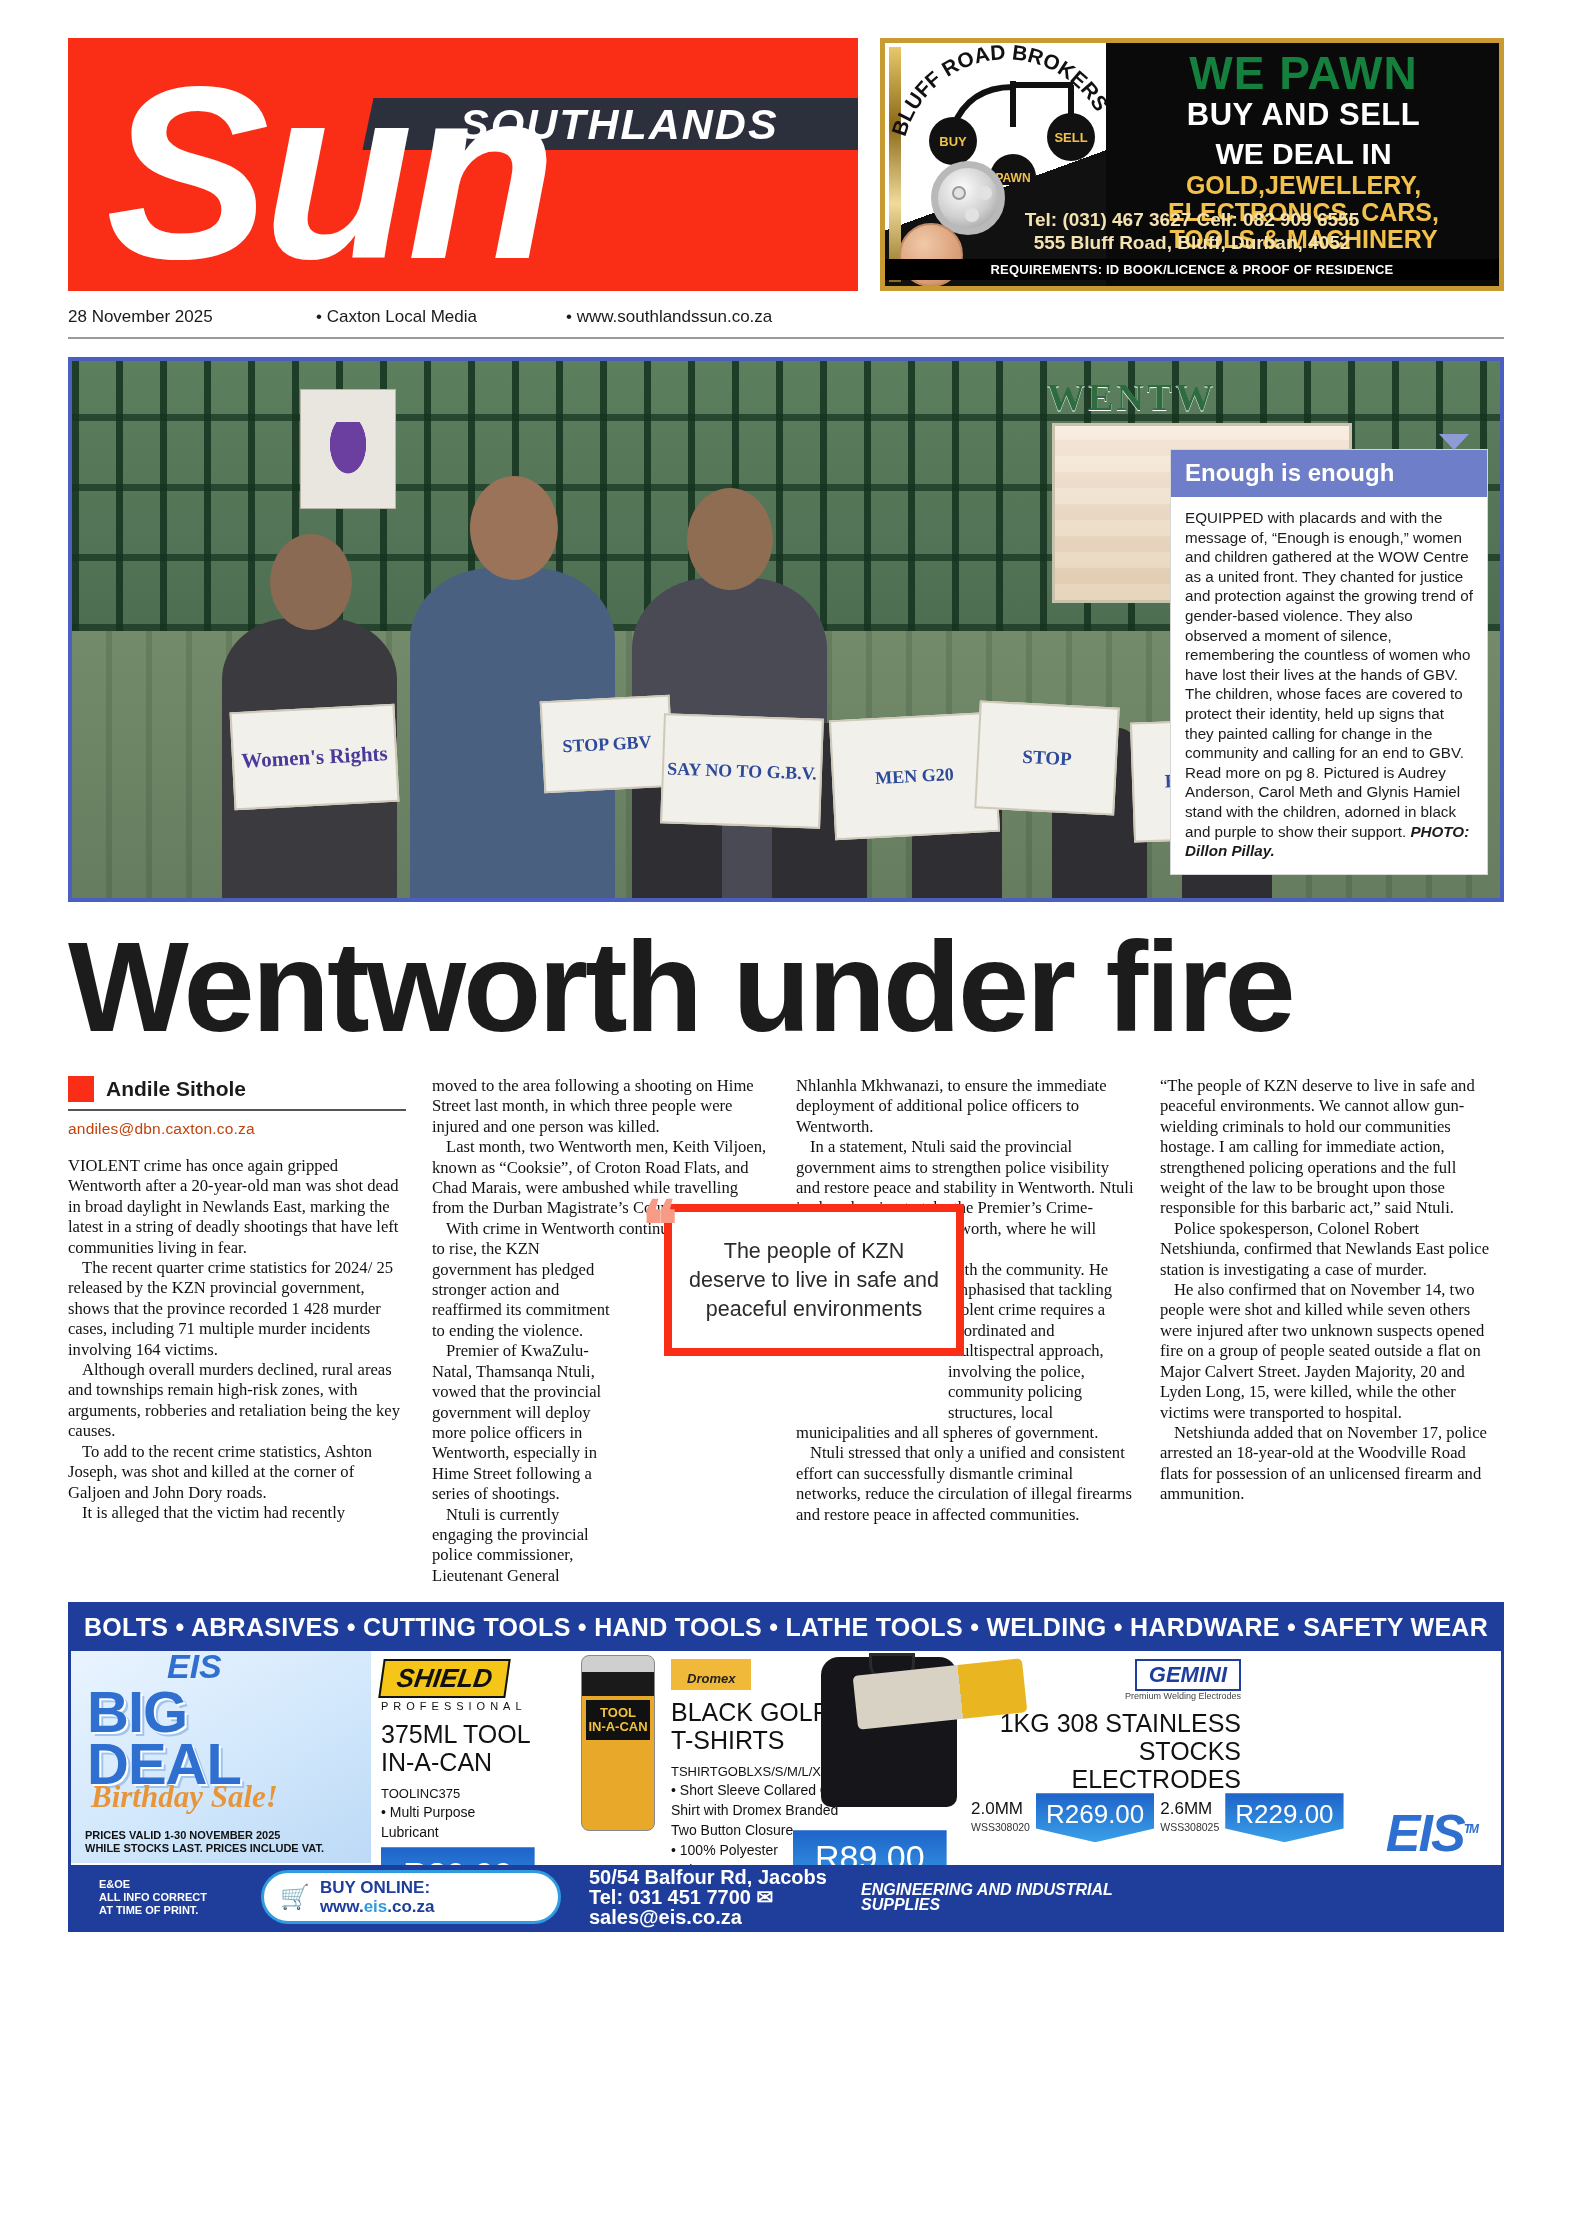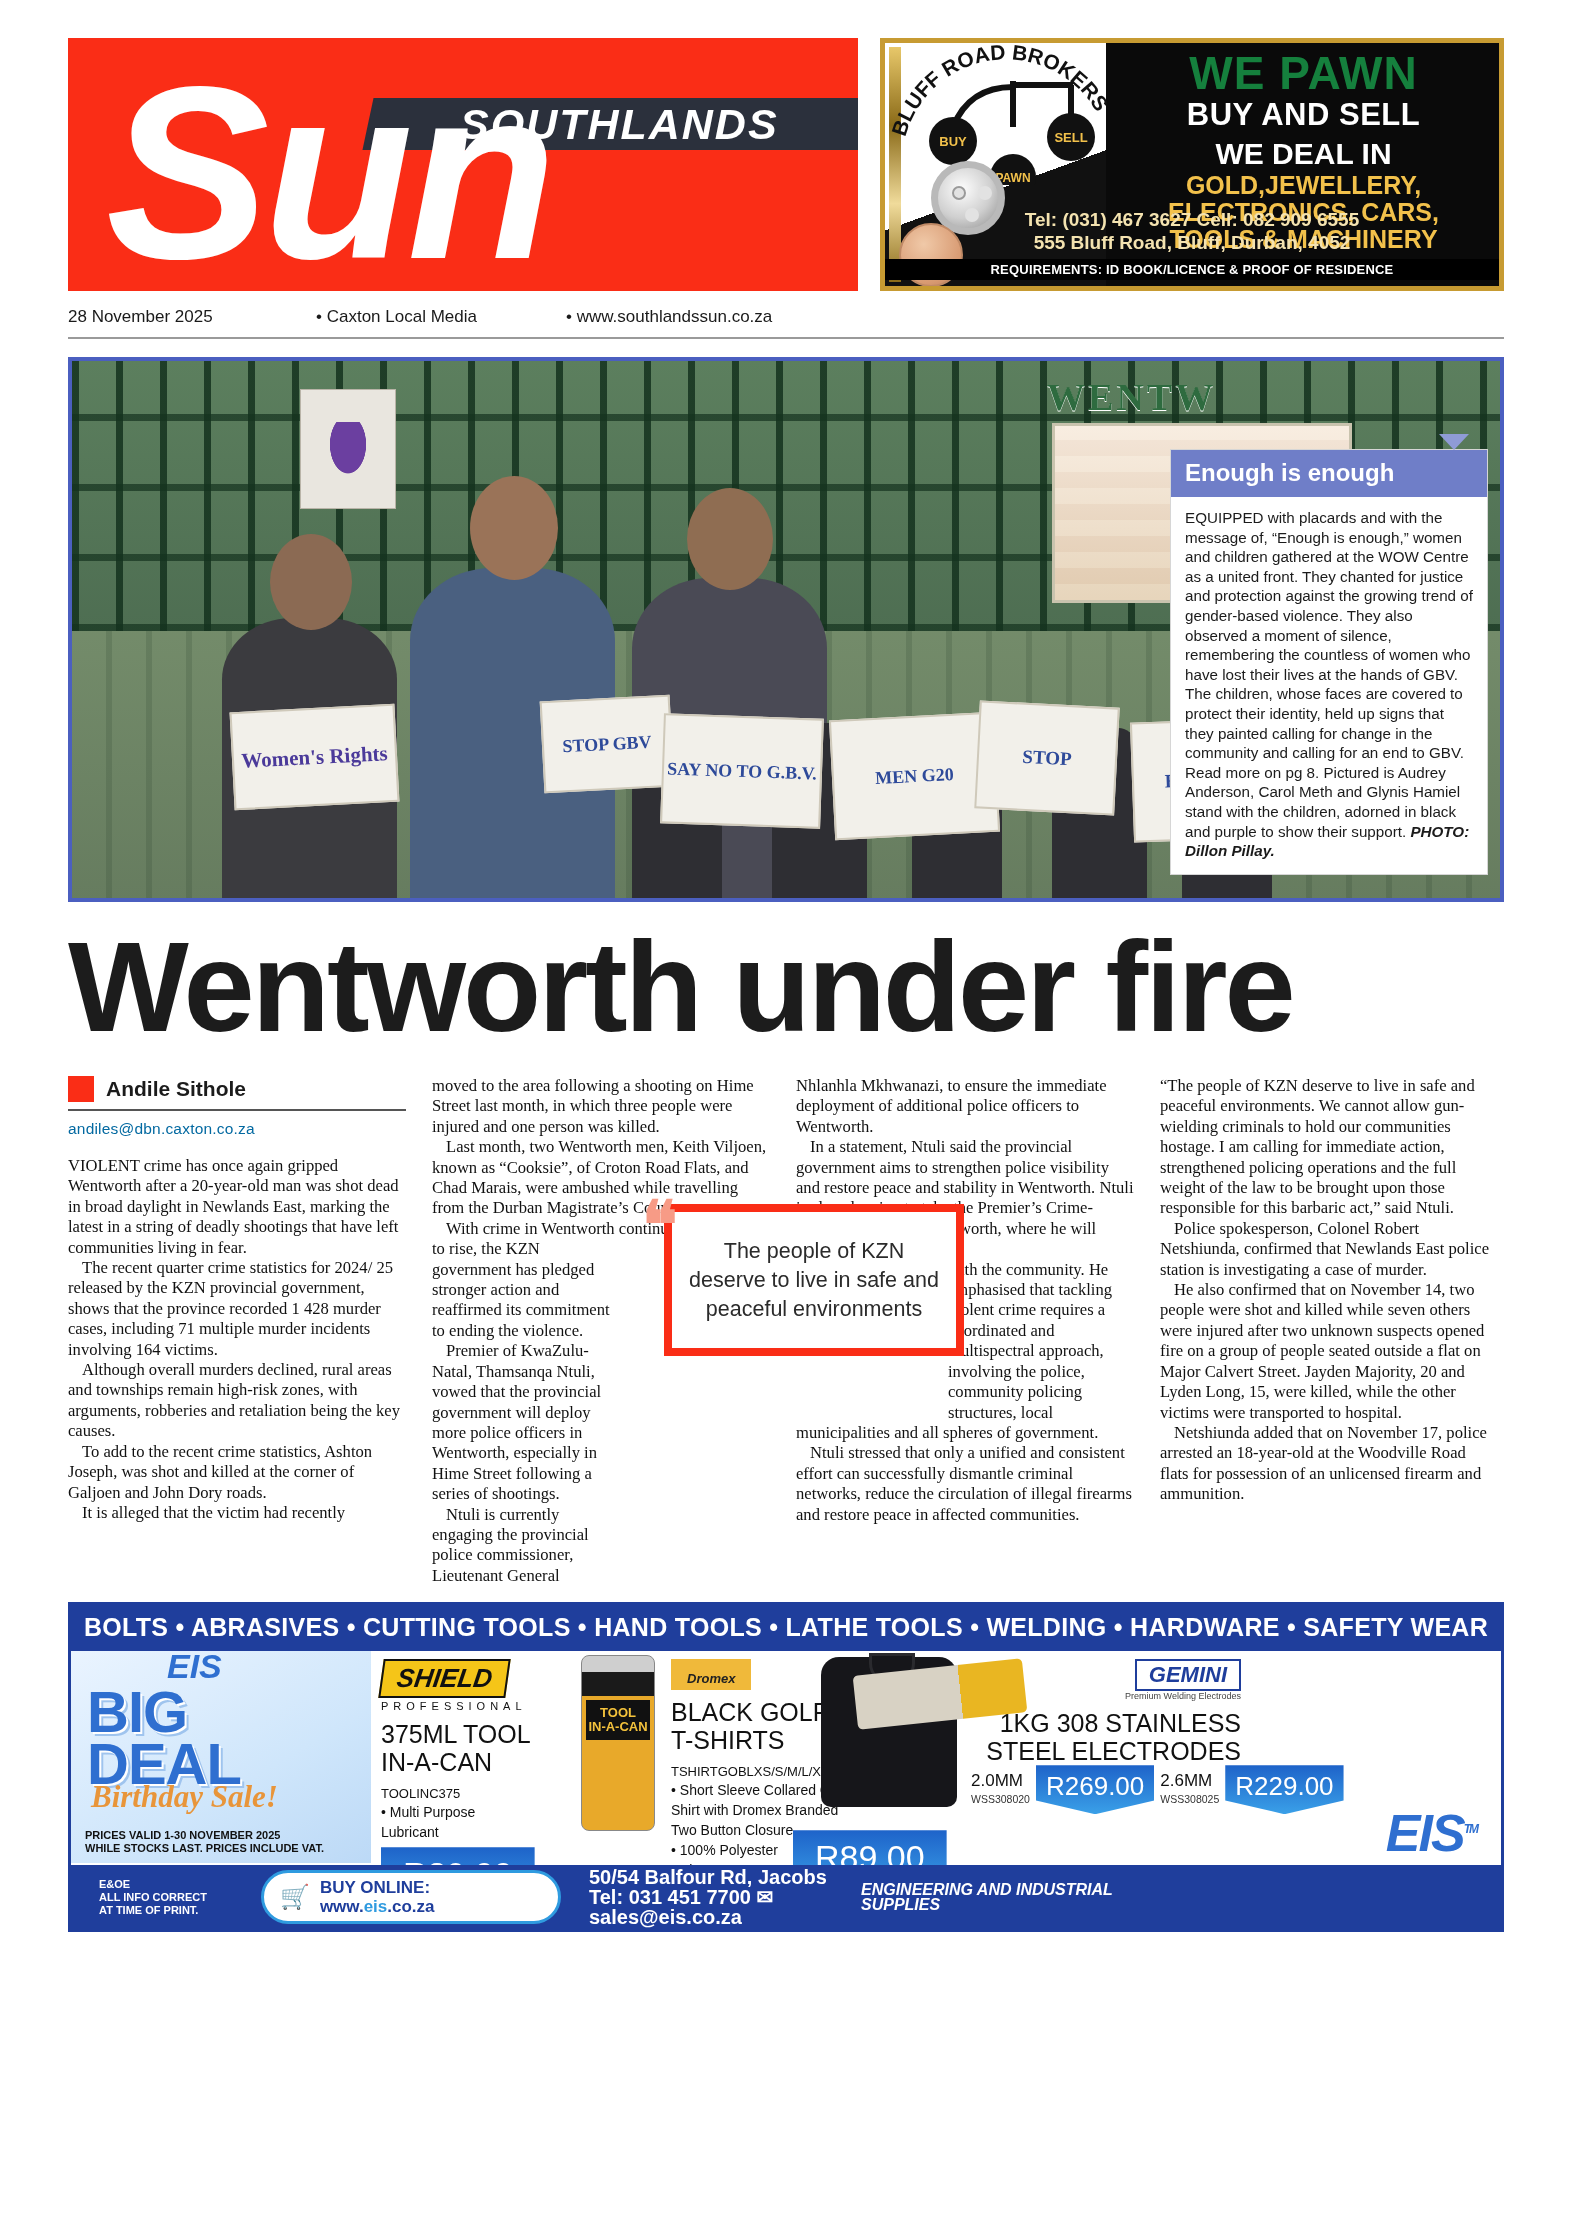--- a/index.html
+++ b/index.html
@@ -179,21 +179,21 @@
     font-family: "Liberation Sans", sans-serif; white-space: nowrap;
   }
 
   
   .article { margin: 30px 68px 0 68px; display: flex; gap: 26px; position: relative; }
   .col { width: 338px; position: relative; }
   .byline-row { display: flex; align-items: center; gap: 12px; }
   .byline-sq { width: 26px; height: 26px; background: #FA2D16; }
   .byline-name { font-size: 21px; font-weight: bold; color: #1b1b1b; }
   .byline-rule { border-bottom: 2px solid #555; margin-top: 7px; }
-  .byline-mail { font-size: 15.5px; color: #0369a1; margin-top: 9px; letter-spacing: .2px; }
+  .byline-mail { font-size: 15.5px; color: #c2410c; margin-top: 9px; letter-spacing: .2px; }
   .body-text {
     font-family: "Liberation Serif", serif; font-size: 16.6px; line-height: 20.4px;
     color: #111; text-align: left; margin-top: 18px;
   }
   .body-text p { text-indent: 14px; }
   .body-text p.first { text-indent: 0; }
   .col-narrow-top { margin-top: 0; }
 
   
   .pullquote {
@@ -522,21 +522,21 @@
         <div style="position:absolute;left:190px;bottom:-40px;font-size:13px;color:#111;">EACH</div>
       </div>
 
       <div class="eis-cell c4">
         <div class="rods"></div>
         <div style="text-align:right">
           <div class="gemini-badge">GEMINI</div>
           <div class="gemini-sub">Premium Welding Electrodes</div>
         </div>
         <div class="prod-title" style="text-align:right">1KG 308 STAINLESS</div>
-        <div class="prod-title" style="margin-top:0;text-align:right">STEEL ELECTRODES</div>
+        <div class="prod-title" style="margin-top:0;text-align:right">STOCKS ELECTRODES</div>
         <div class="price-row">
           <div class="mm">
             <span>2.0MM</span>
             <small>WSS308020</small>
           </div>
           <div class="price-tag-sm">R269.00</div>
           <div class="mm">
             <span>2.6MM</span>
             <small>WSS308025</small>
           </div>

